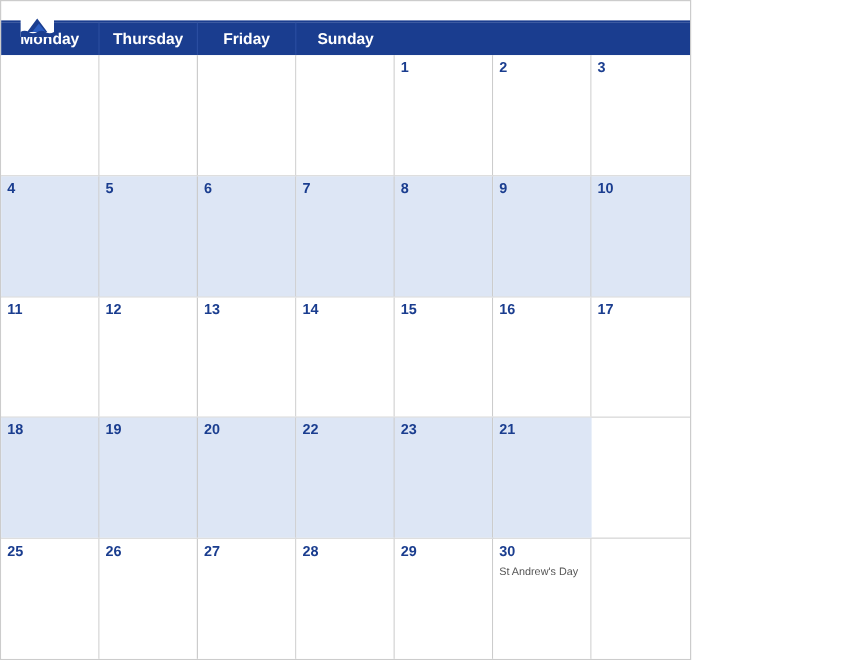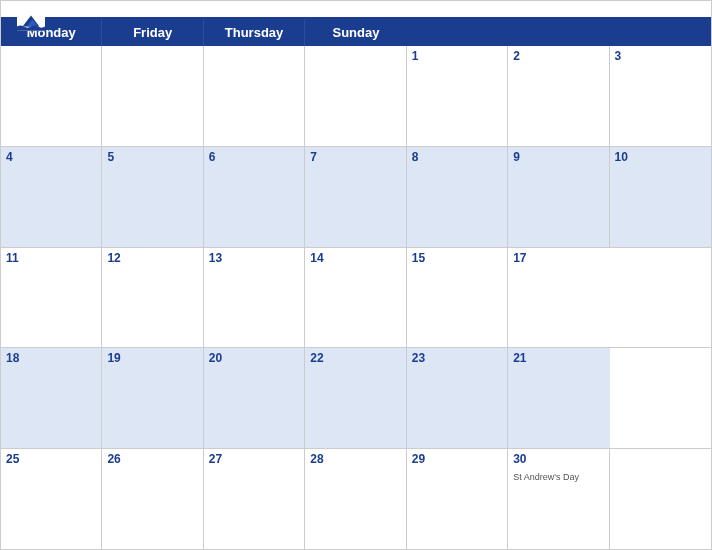--- a/index.html
+++ b/index.html
@@ -4,21 +4,21 @@
   <style>
     * { box-sizing: border-box; margin: 0; padding: 0; }
     body {
       font-family: Arial, sans-serif;
       background: #fff;
       width: 712px;
       height: 550px;
       overflow: hidden;
     }
     .calendar-wrapper {
-      width: 712px;
+      width: 576px;
       height: 550px;
       background: #fff;
       border: 1px solid #ccc;
       display: flex;
       flex-direction: column;
     }
     .calendar-header {
       display: flex;
       align-items: center;
       justify-content: center;
@@ -148,22 +148,22 @@
       <span class="logo-text-general"></span>
       <span class="logo-text-blue"></span>
     </div>
     <h1 class="calendar-title"></h1>
     <span class="country-label"></span>
   </div>
 
   <div class="calendar-grid">
     <div class="day-headers">
     <div class="day-header">Monday</div>
+        <div class="day-header">Thursday</div>
         <div class="day-header">Friday</div>
-        <div class="day-header">Thursday</div>
         <div class="day-header">Sunday</div>
       </div>
     <div class="weeks-container">
     <div class="week-row">
           <div class="day-cell empty"></div>
           <div class="day-cell empty"></div>
           <div class="day-cell empty"></div>
           <div class="day-cell empty"></div>
           <div class="day-cell">
             <span class="day-number">1</span>
@@ -208,20 +208,23 @@
           <div class="day-cell">
             <span class="day-number">13</span>
           </div>
           <div class="day-cell">
             <span class="day-number">14</span>
           </div>
           <div class="day-cell">
             <span class="day-number">15</span>
           </div>
           <div class="day-cell">
+            <span class="day-number">16</span>
+          </div>
+          <div class="day-cell">
             <span class="day-number">17</span>
           </div>
         </div>
         <div class="week-row shaded">
           <div class="day-cell">
             <span class="day-number">18</span>
           </div>
           <div class="day-cell">
             <span class="day-number">19</span>
           </div>

